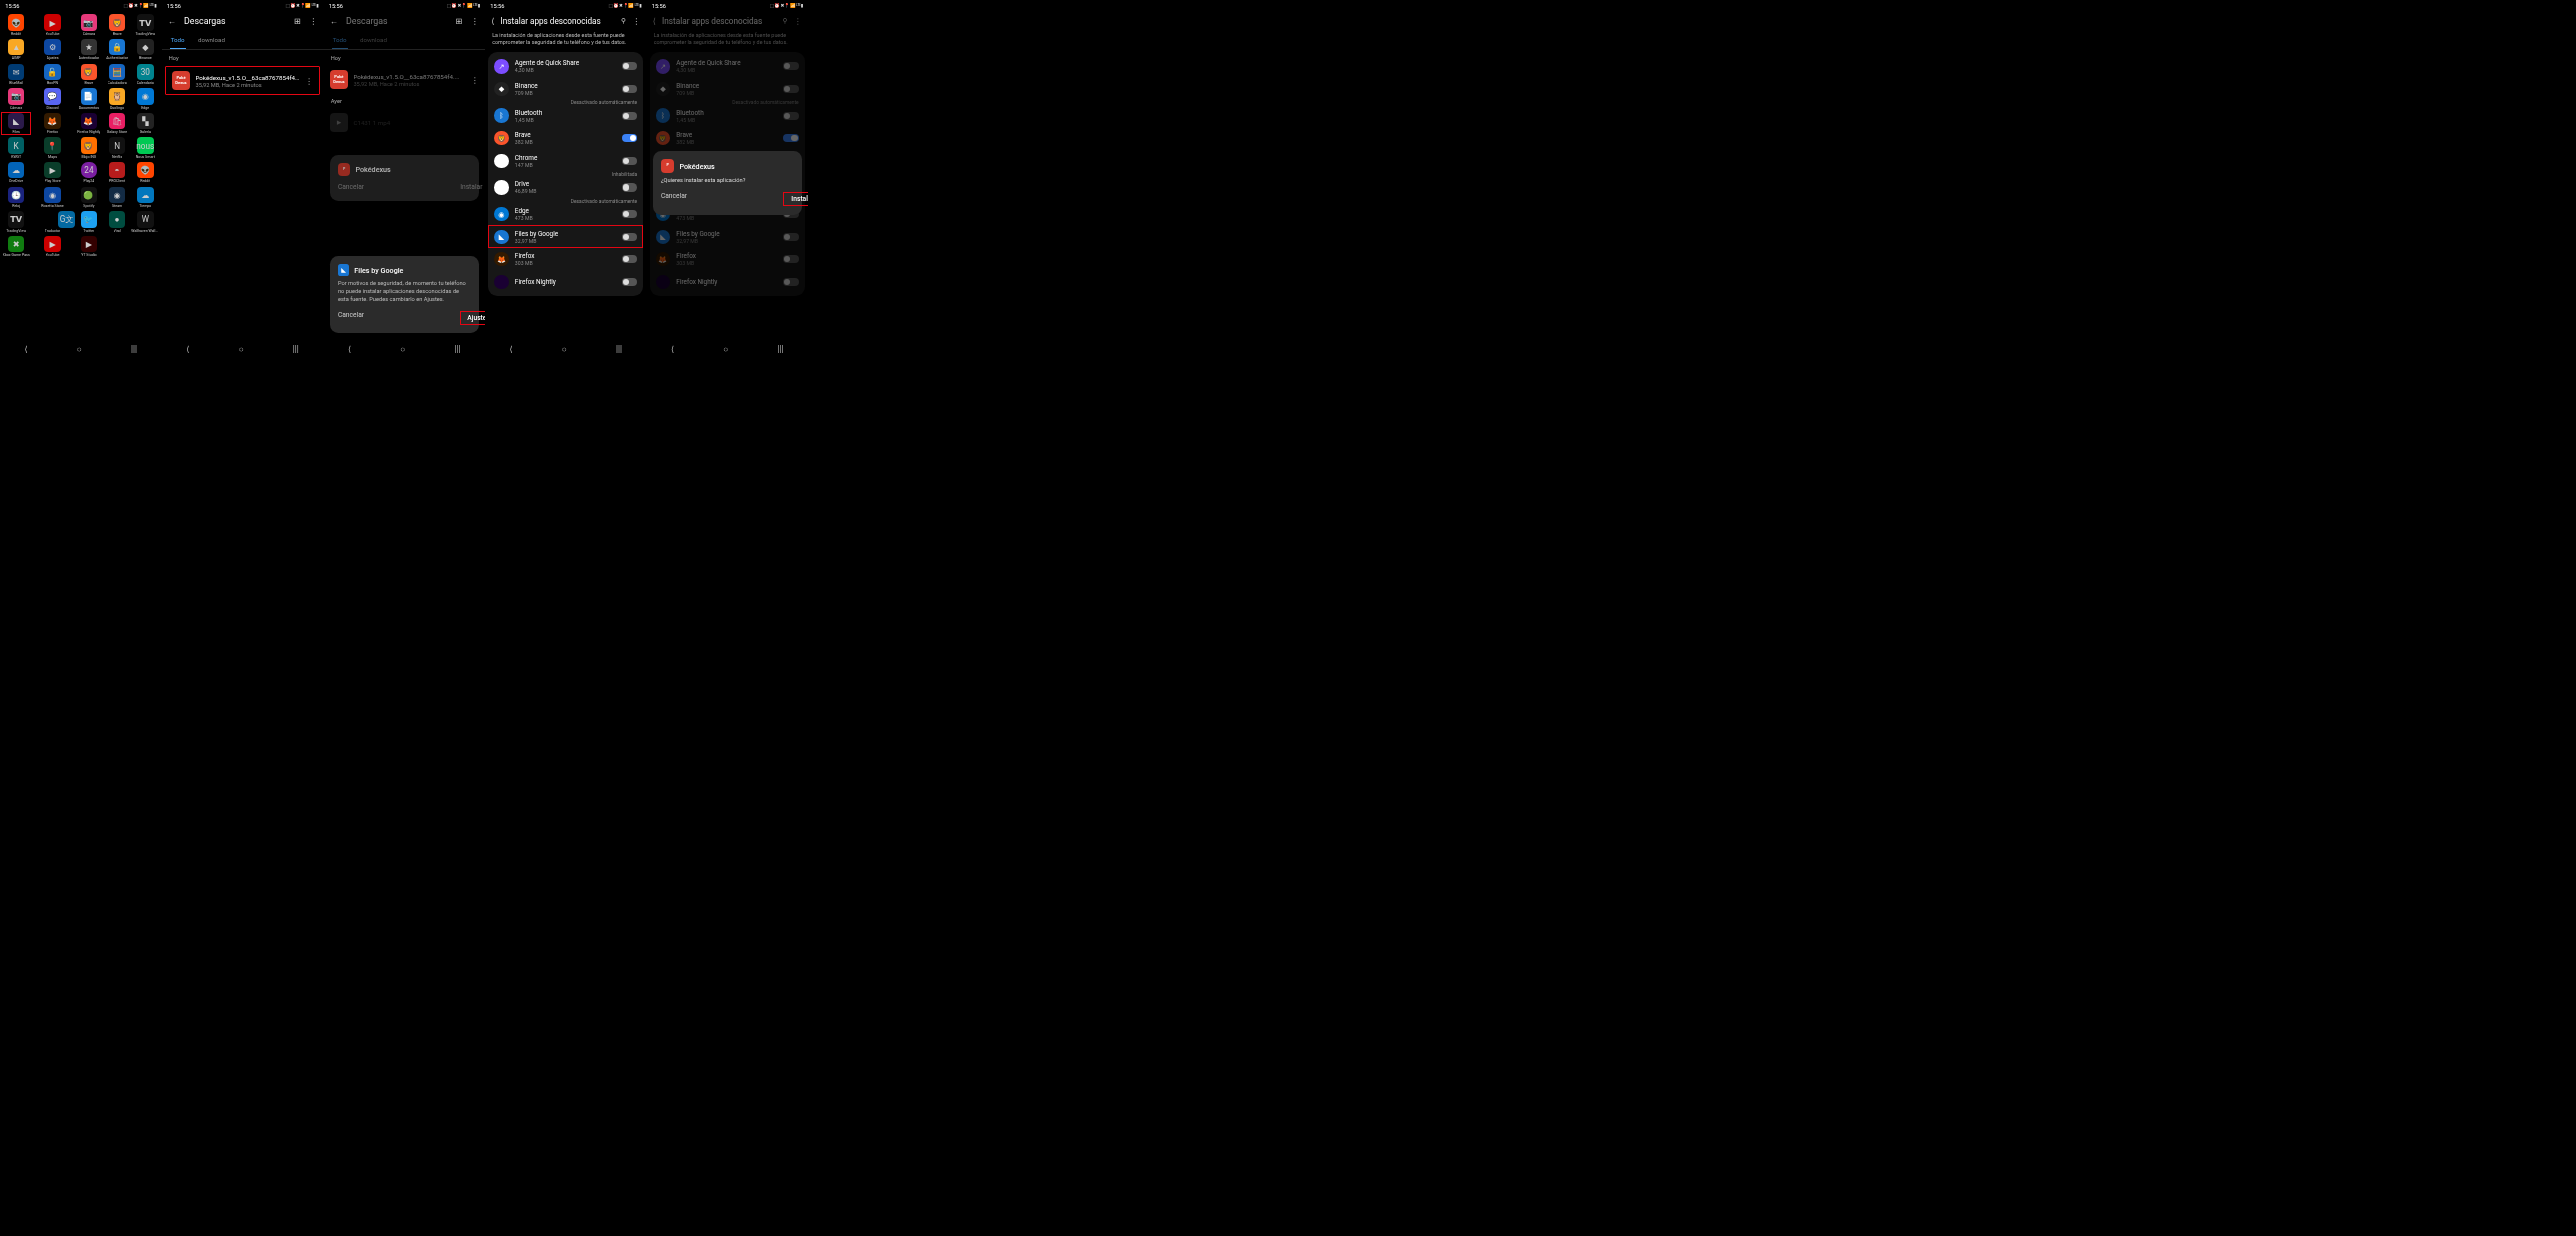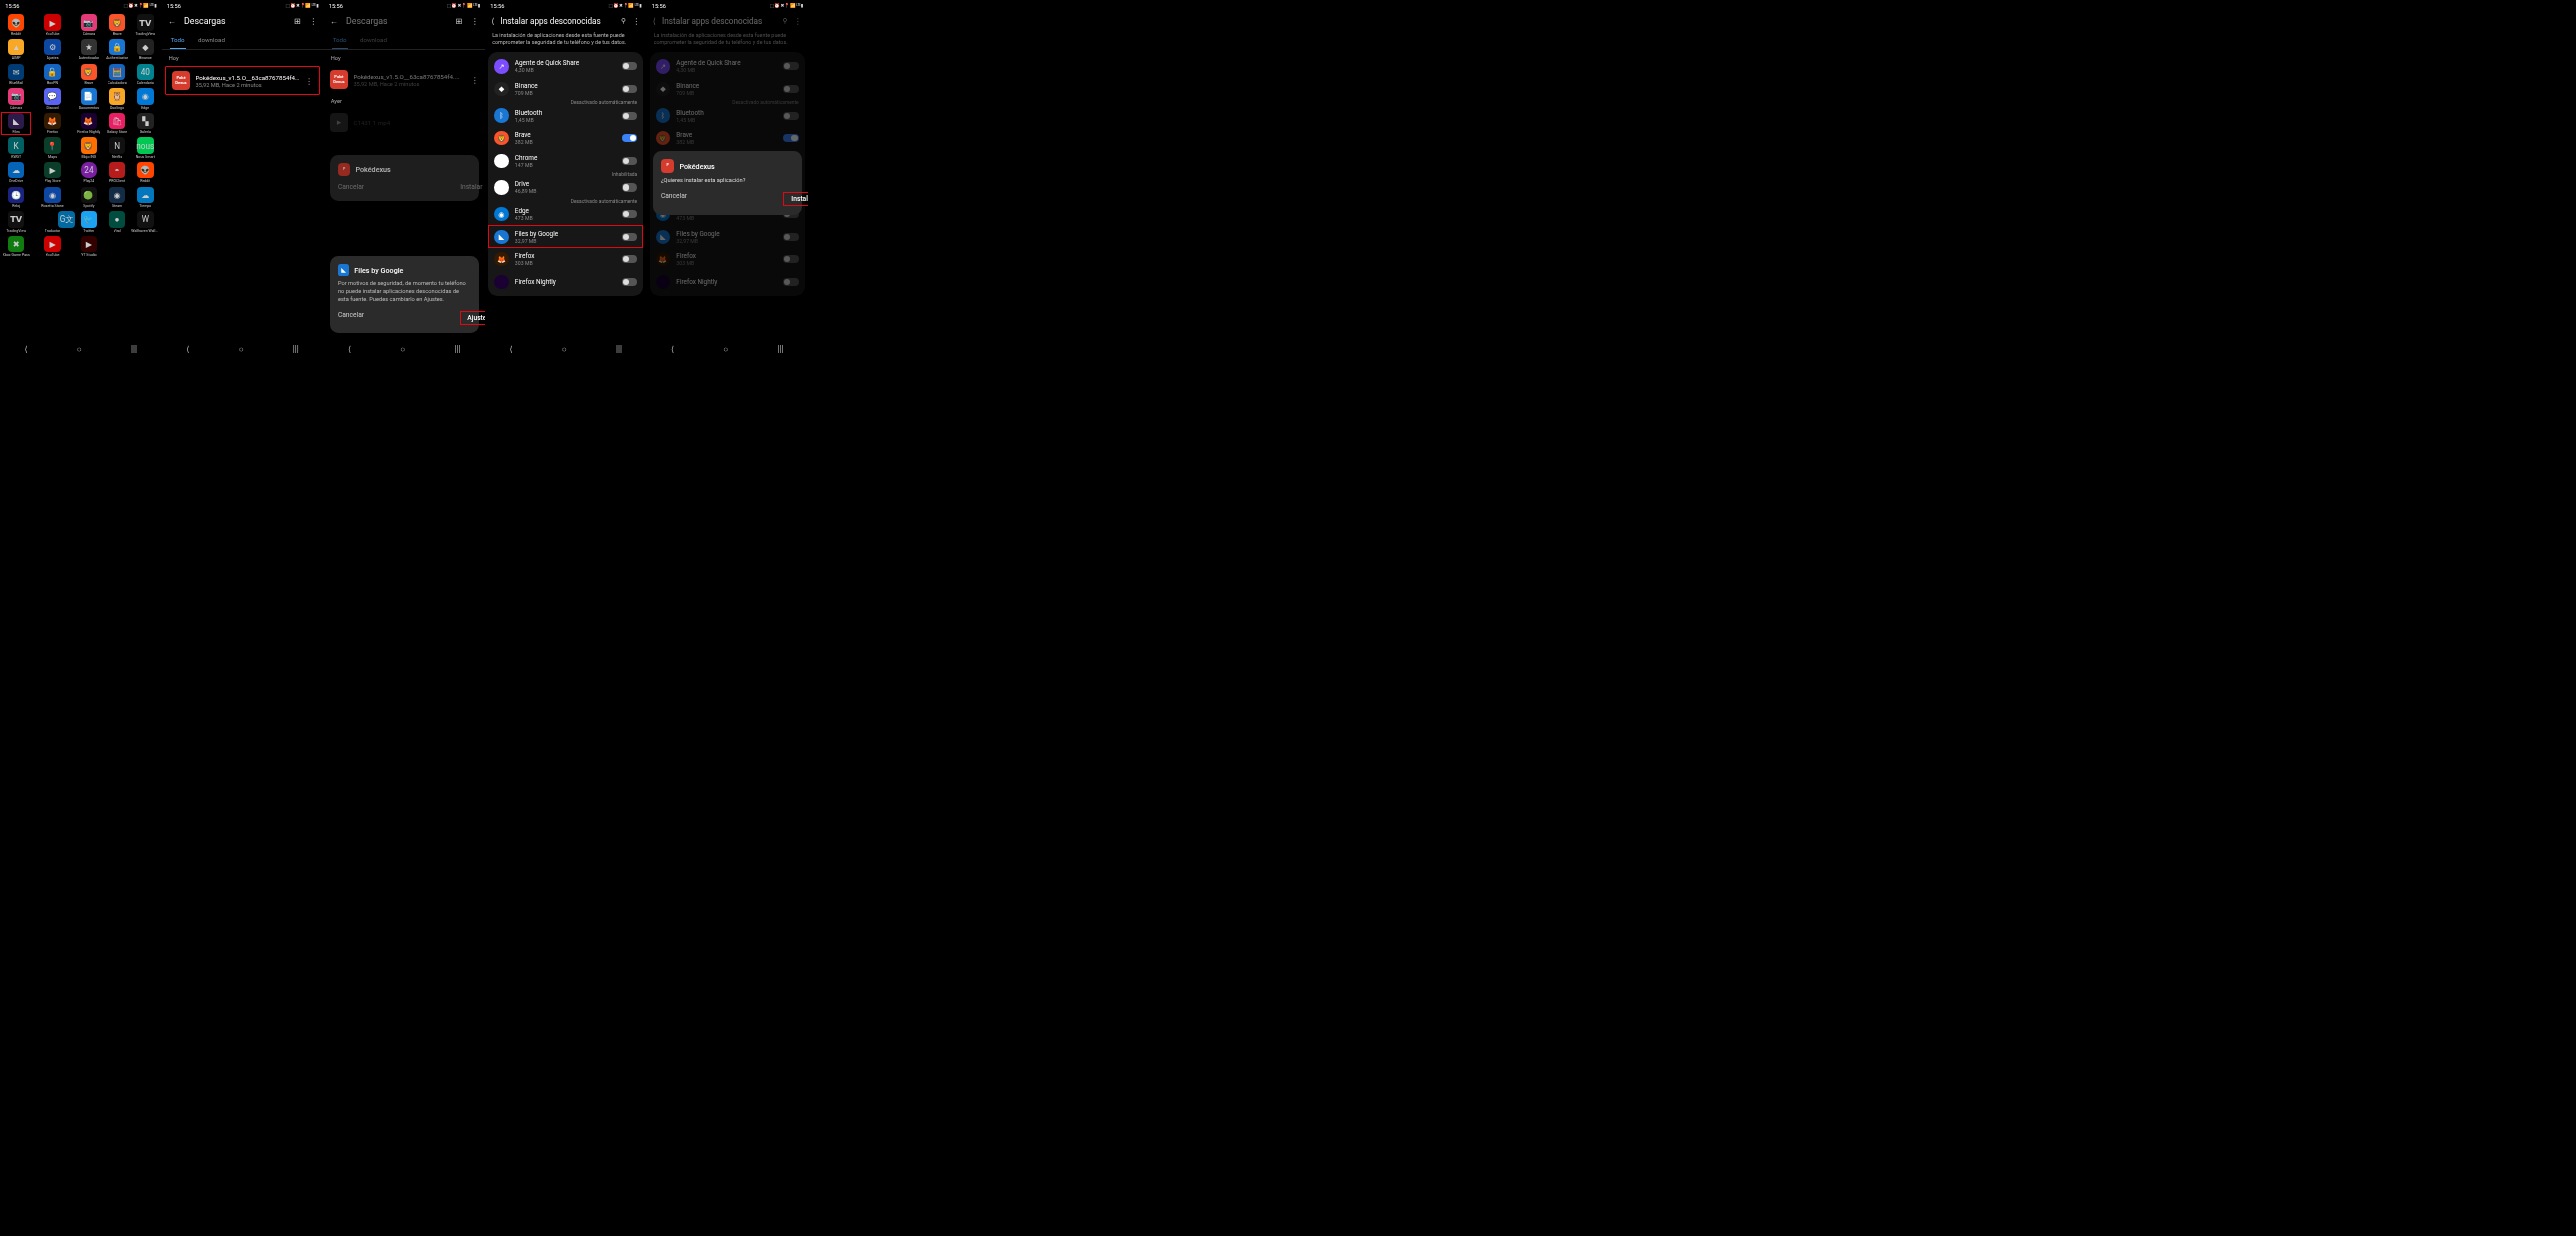--- a/index.html
+++ b/index.html
@@ -112,21 +112,21 @@
         </div>
         <div class="app-item">
           <div class="app-icon" style="background: rgb(251, 84, 43);">🦁</div>
           <div class="app-label">Brave</div>
         </div>
         <div class="app-item">
           <div class="app-icon" style="background: rgb(21, 101, 192);">🧮</div>
           <div class="app-label">Calculadora</div>
         </div>
         <div class="app-item">
-          <div class="app-icon" style="background: rgb(0, 131, 143);">40</div>
+          <div class="app-icon" style="background: rgb(0, 131, 143);">30</div>
           <div class="app-label">Calendario</div>
         </div>
         <div class="app-item">
           <div class="app-icon" style="background: rgb(230, 57, 122);">📷</div>
           <div class="app-label">Cámara</div>
         </div>
         <div class="app-item">
           <div class="app-icon" style="background: rgb(88, 101, 242);">💬</div>
           <div class="app-label">Discord</div>
         </div>

